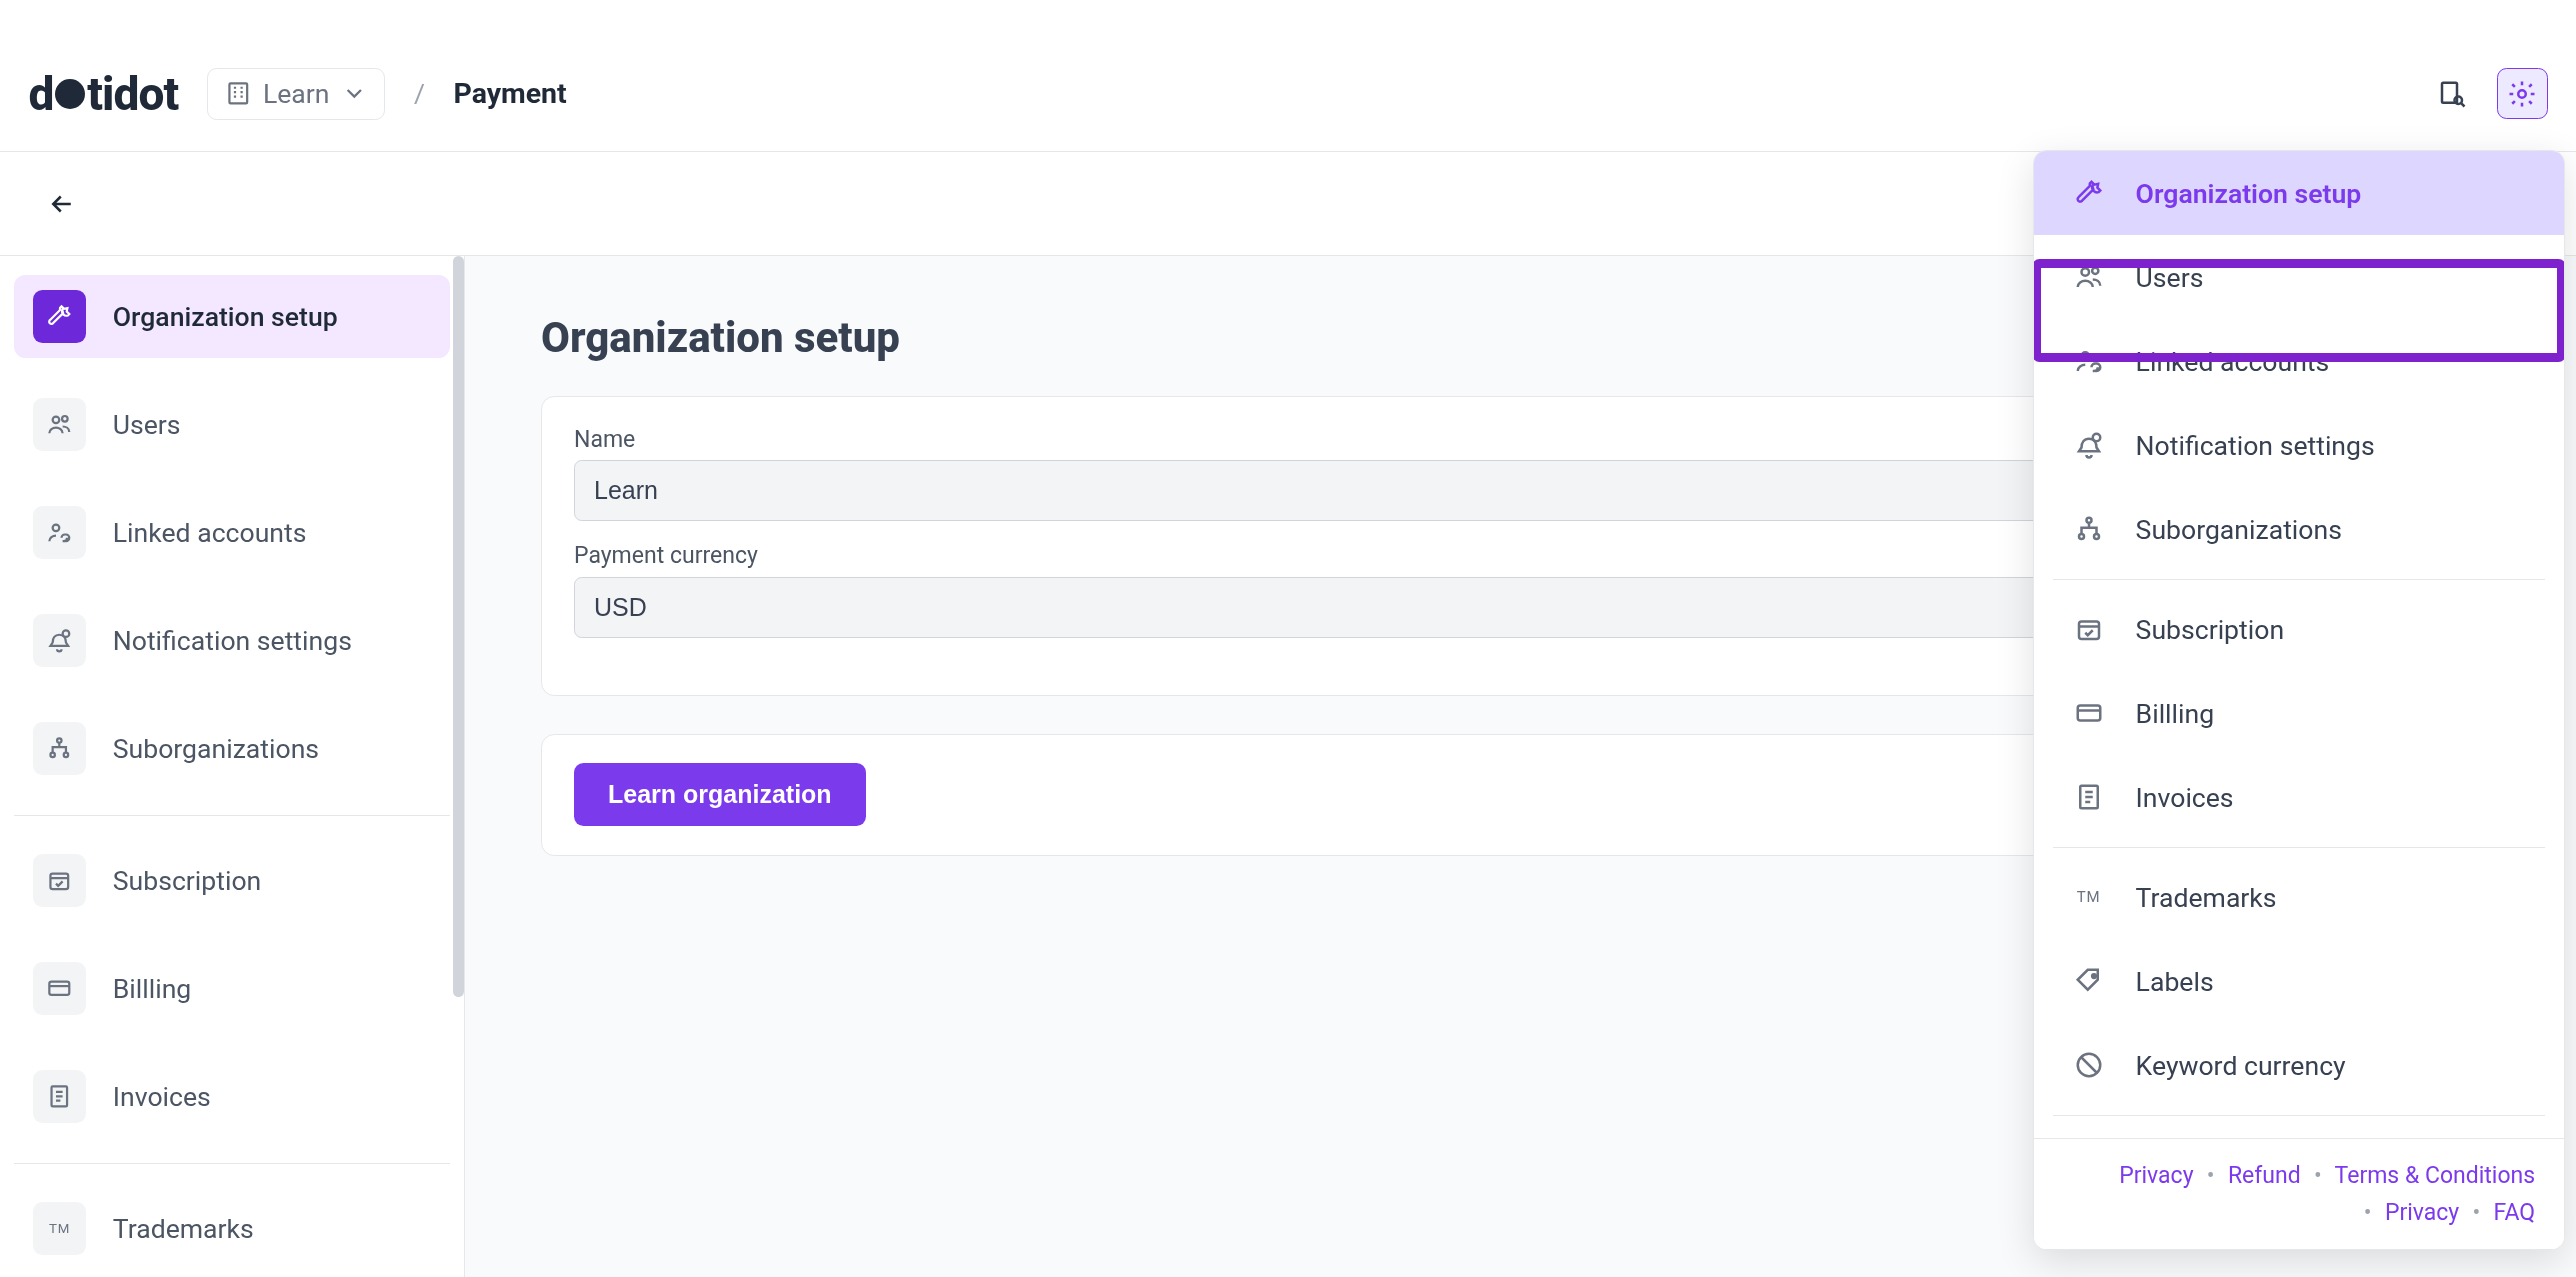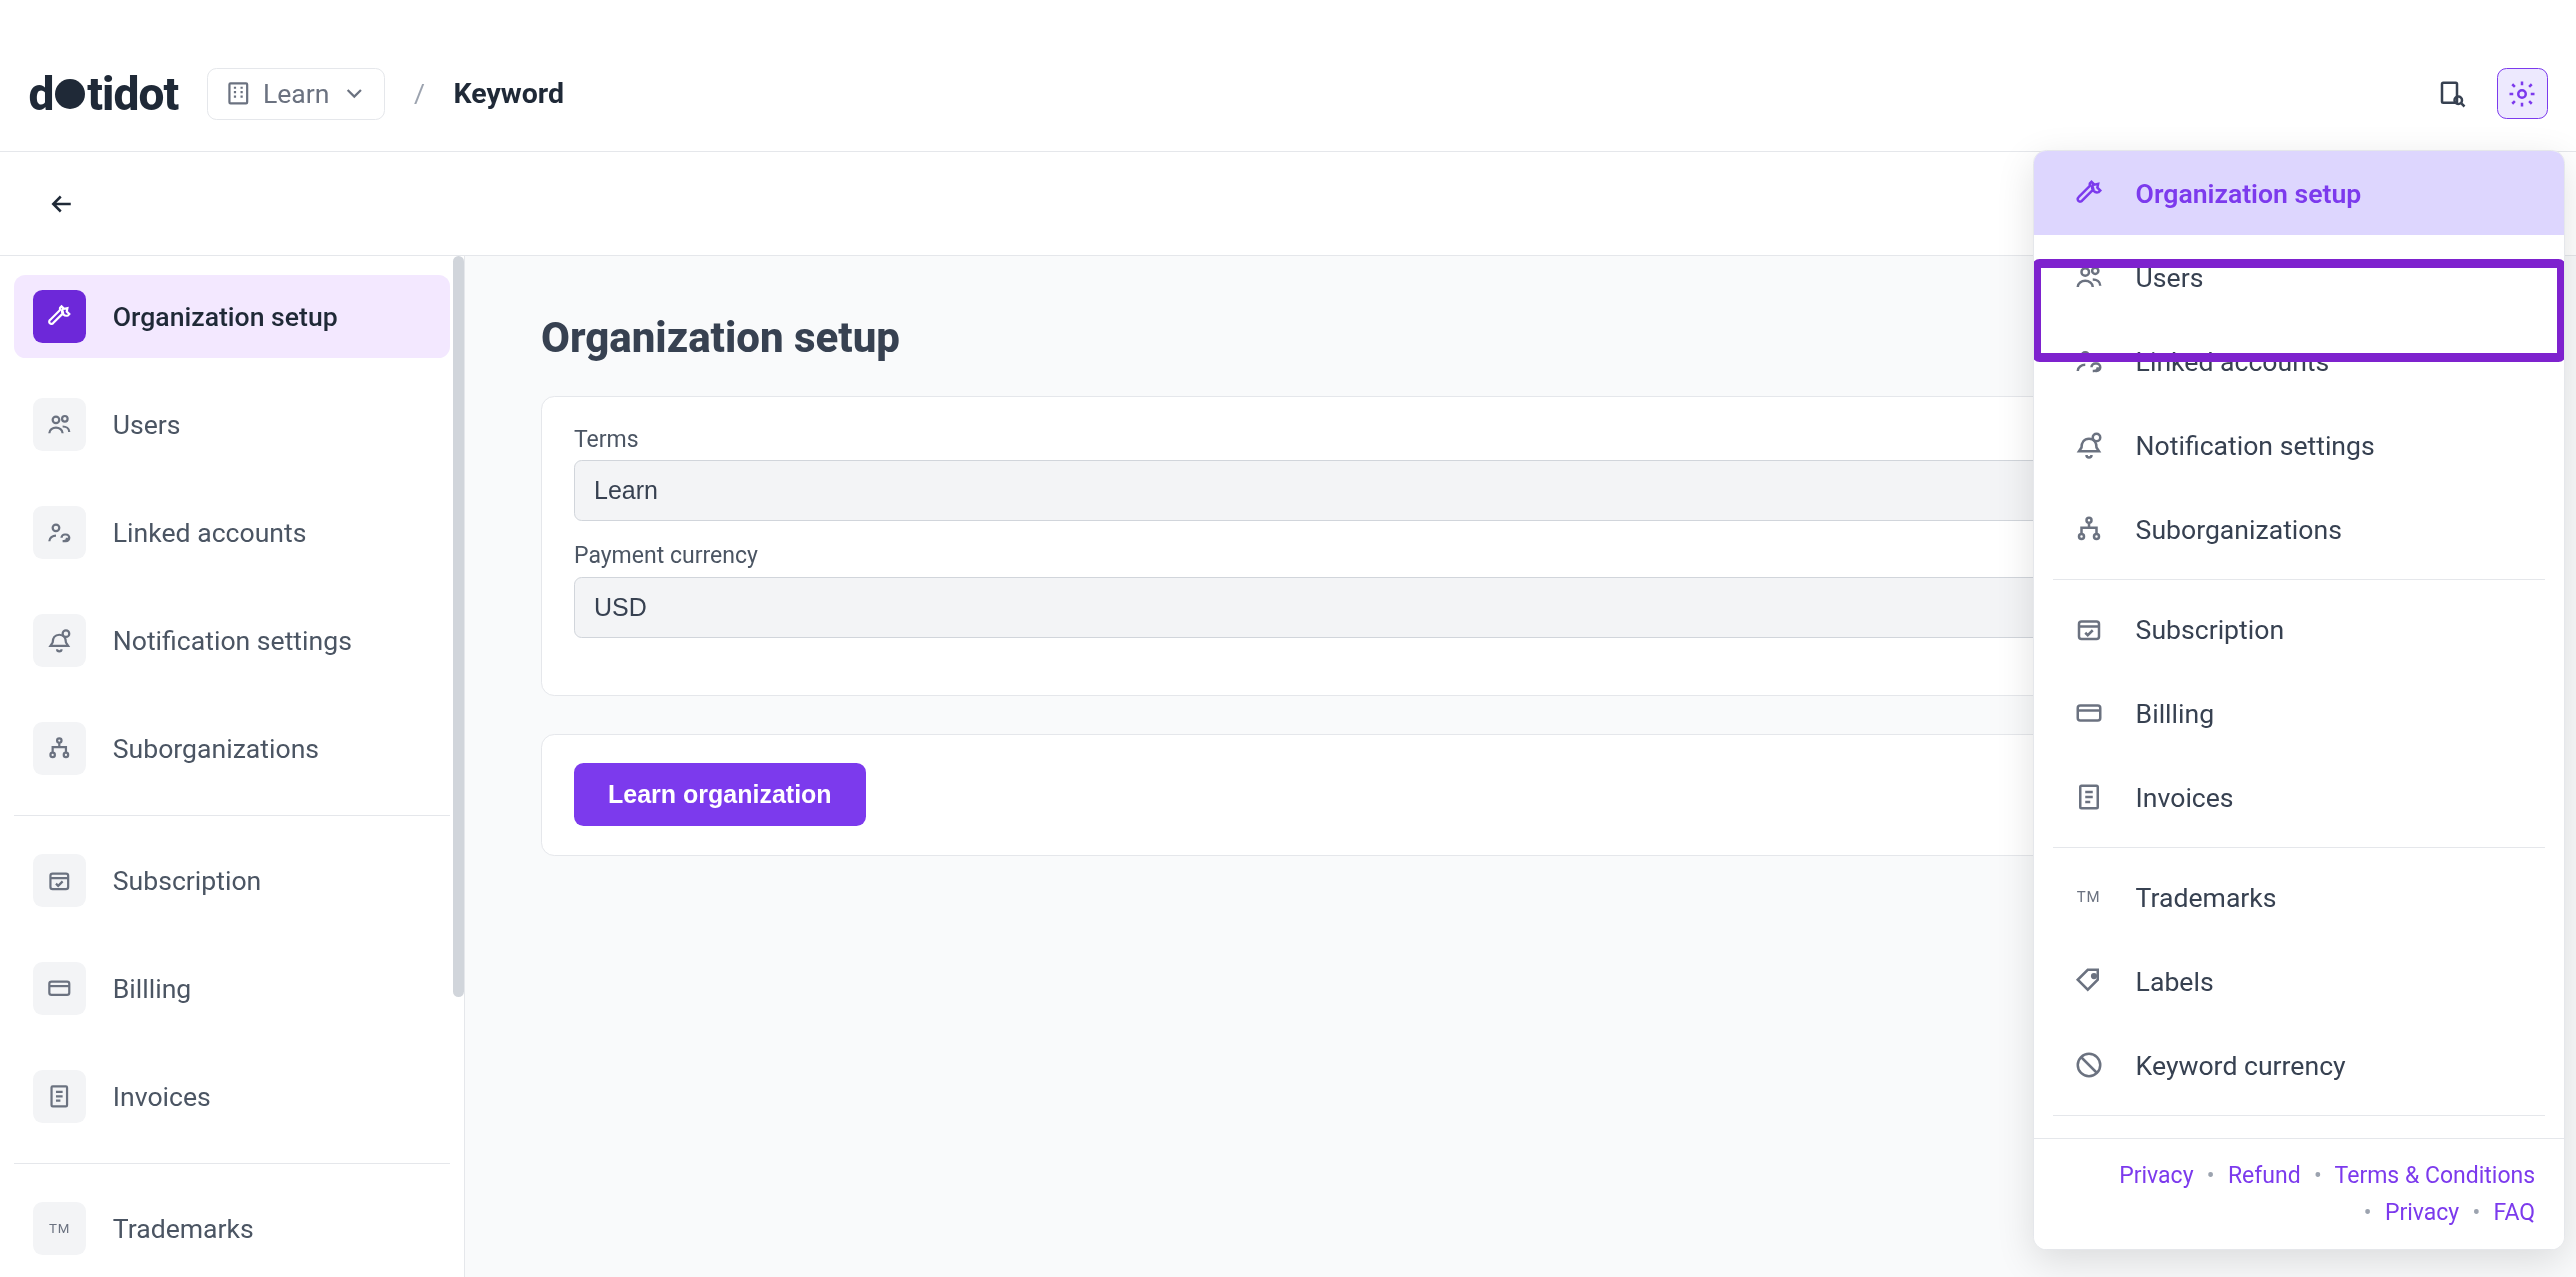--- a/index.html
+++ b/index.html
@@ -344,21 +344,21 @@
         <svg class="svg-icon" viewBox="0 0 24 24">
             <rect x="4" y="3" width="16" height="18" rx="1"></rect>
             <path d="M8 7h2M14 7h2M8 11h2M14 11h2M8 15h2M14 15h2"></path>
           </svg>
         <span>Learn</span>
         <svg class="svg-icon" viewBox="0 0 24 24">
             <path d="M6 9l6 6 6-6"></path>
           </svg>
       </div>
       <span class="breadcrumb-sep">/</span>
-      <span class="breadcrumb-current">Keyword</span>
+      <span class="breadcrumb-current">Payment</span>
     </div>
     <div class="header-right">
       <div class="header-icon-btn">
         <svg class="svg-icon-lg" viewBox="0 0 24 24">
             <rect x="4" y="3" width="12" height="16" rx="1"></rect>
             <circle cx="17" cy="17" r="3"></circle>
             <path d="M19.5 19.5L22 22"></path>
           </svg>
       </div>
       <div class="header-icon-btn active">
@@ -471,21 +471,21 @@
 
       </div>
       <div class="sidebar-scroll-track">
         <div class="sidebar-scroll-thumb"></div>
       </div>
     </div>
 
     <div class="content">
       <h1 class="page-title">Organization setup</h1>
       <div class="card">
-        <div class="field-label">Terms</div>
+        <div class="field-label">Name</div>
         <input class="field-input" readonly="" value="Learn" style="">
         <div class="field-label">Payment currency</div>
         <input class="field-input" readonly="" style="margin-bottom: 0px;" value="USD">
       </div>
       <div class="card-action">
         <button class="primary-btn">Learn organization</button>
       </div>
     </div>
   </div>
 

